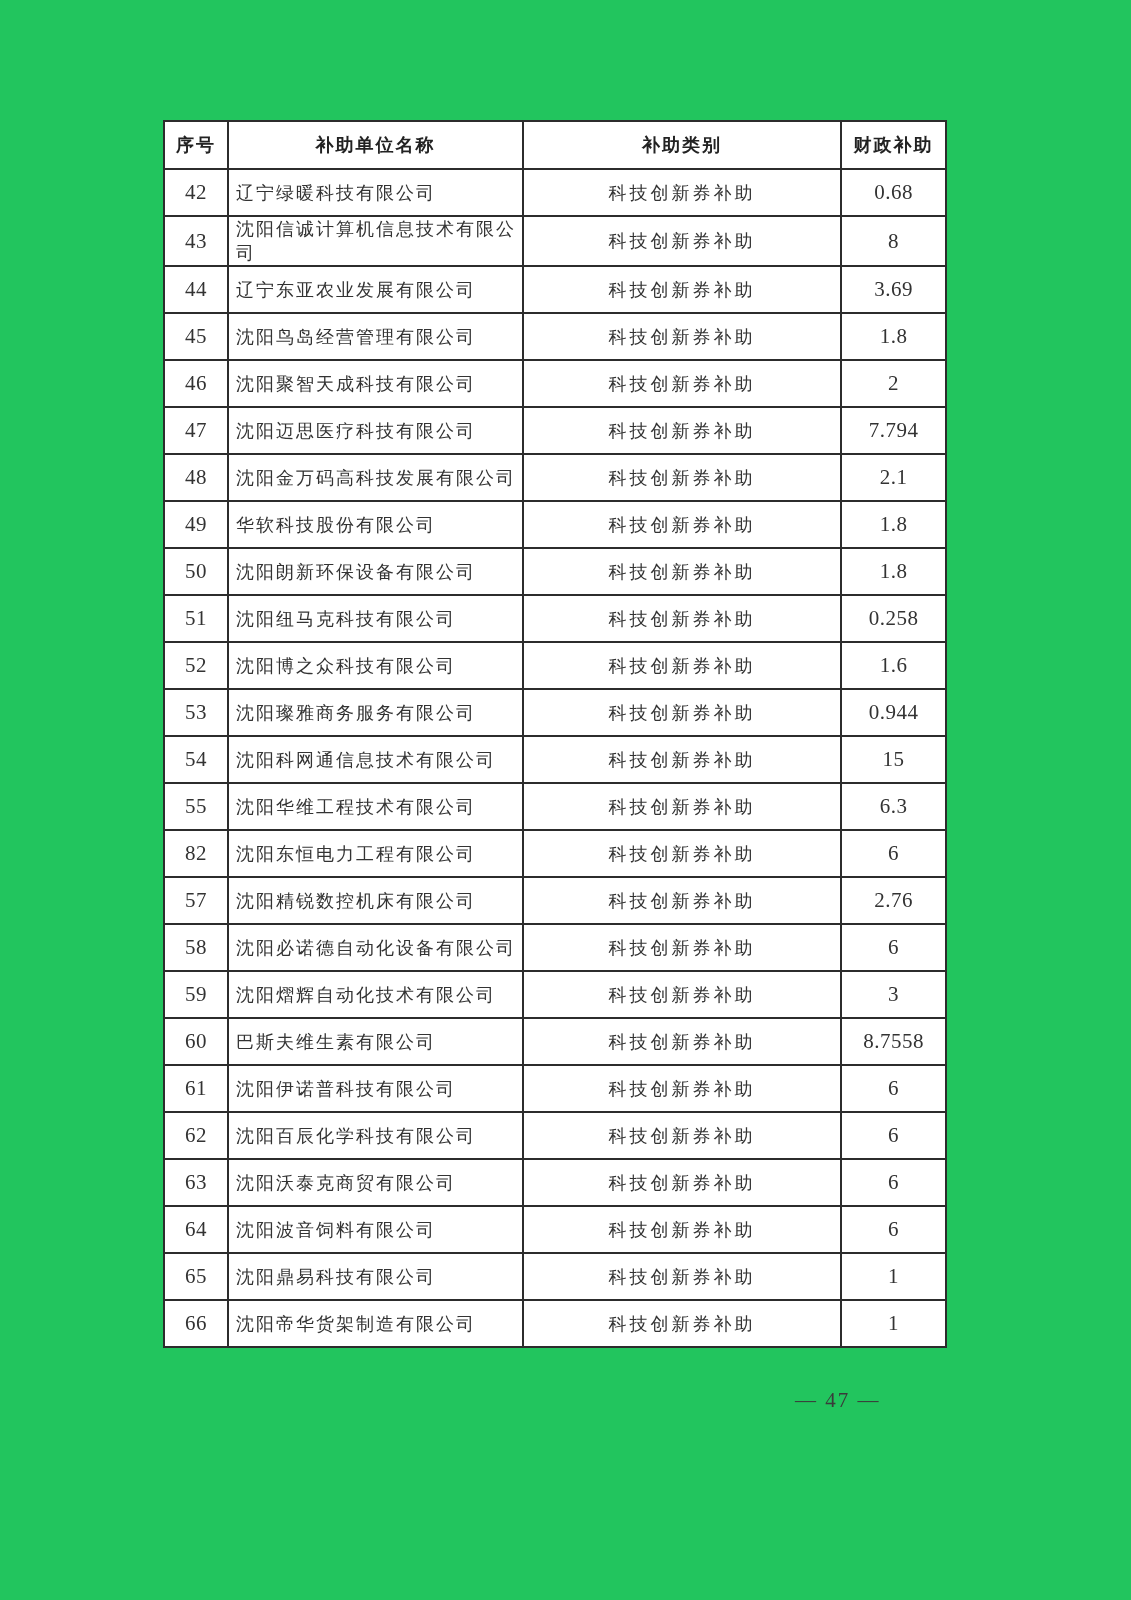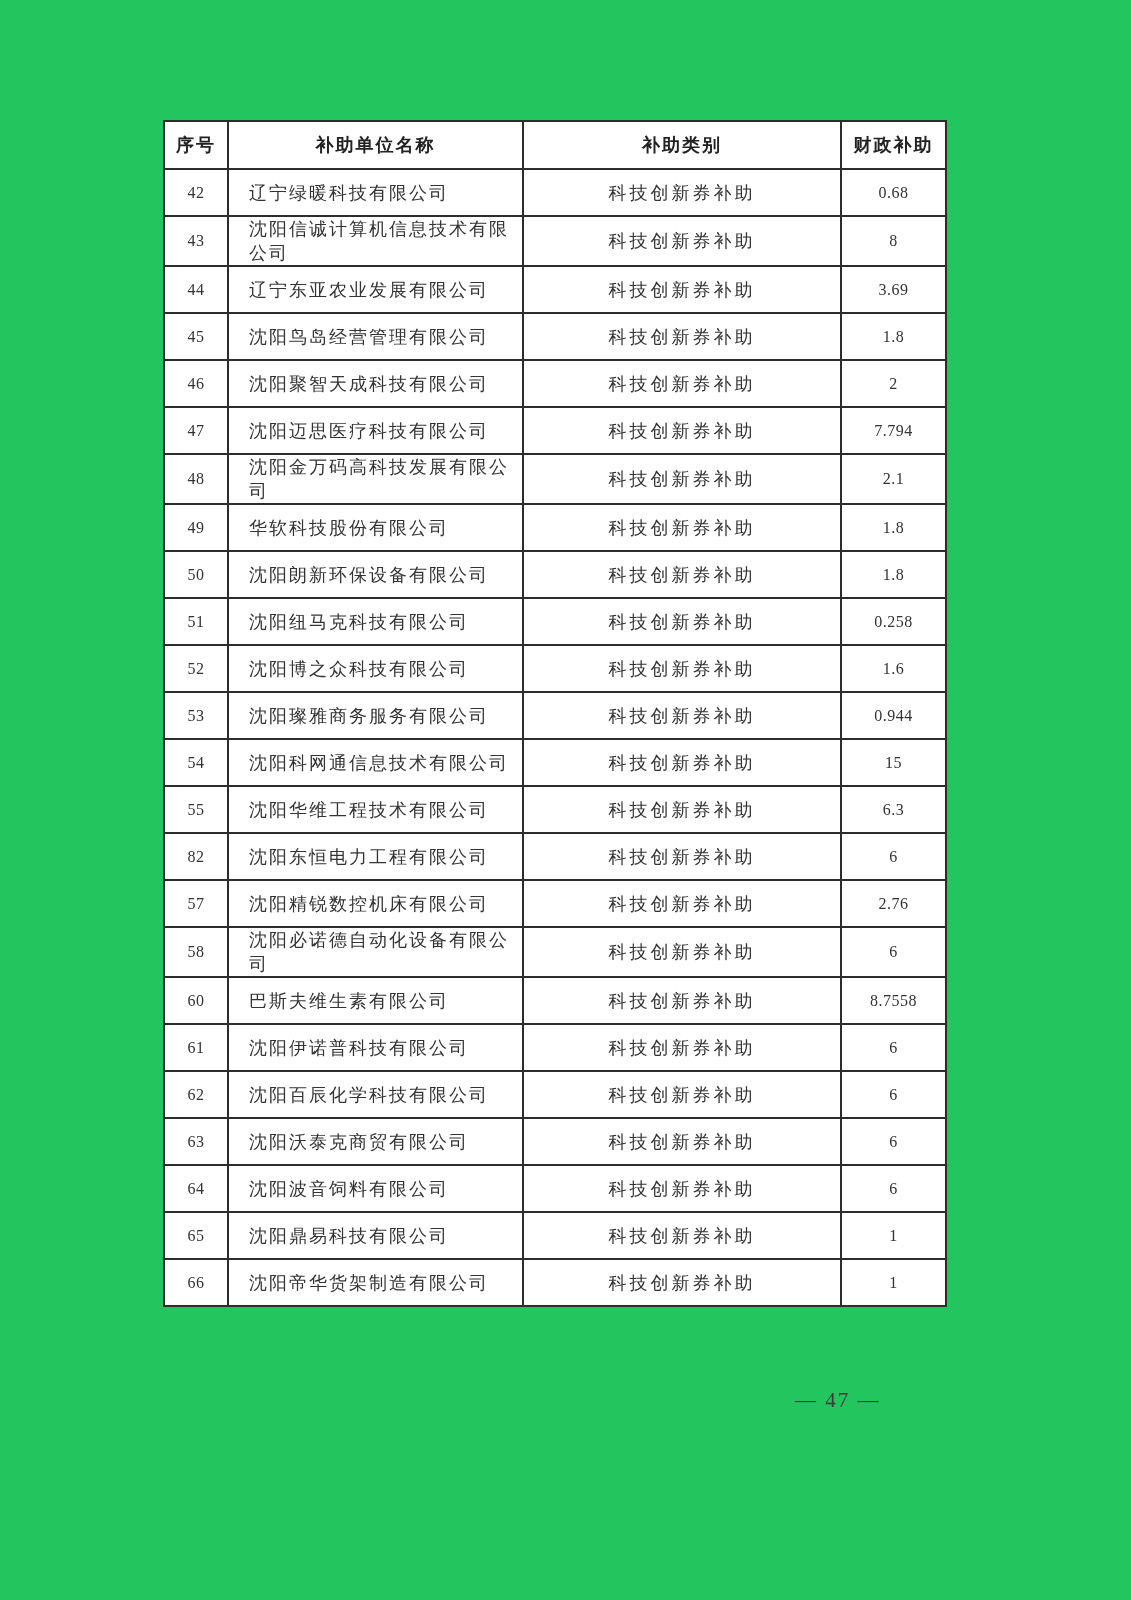--- a/index.html
+++ b/index.html
@@ -37,29 +37,29 @@
   .subsidy-table thead tr { height: 48px; }
   .subsidy-table tbody tr { height: 47px; }
   .subsidy-table th {
     font-weight: bold;
     letter-spacing: 2px;
     color: #222222;
     font-size: 18px;
   }
   td.cell-name {
     text-align: left;
-    padding-left: 20px;
+    padding-left: 7px;
     letter-spacing: 2px;
   }
   td.cell-cat {
     letter-spacing: 3px;
   }
   td.cell-no,
   td.cell-amt {
-    font-size: 16px;
+    font-size: 21px;
     letter-spacing: 0.5px;
     font-family: "Liberation Serif", "DejaVu Serif", serif;
   }
   .page-footer {
     position: absolute;
     top: 1388px;
     left: 795px;
     width: 210px;
     text-align: left;
     font-size: 21px;
@@ -202,20 +202,26 @@
           <td class="cell-amt">2.76</td>
         </tr>
 
         <tr>
           <td class="cell-no">58</td>
           <td class="cell-name">沈阳必诺德自动化设备有限公司</td>
           <td class="cell-cat">科技创新券补助</td>
           <td class="cell-amt">6</td>
         </tr>
 
+        <tr>
+          <td class="cell-no">59</td>
+          <td class="cell-name">沈阳熠辉自动化技术有限公司</td>
+          <td class="cell-cat">科技创新券补助</td>
+          <td class="cell-amt">3</td>
+        </tr>
 
         <tr>
           <td class="cell-no">60</td>
           <td class="cell-name">巴斯夫维生素有限公司</td>
           <td class="cell-cat">科技创新券补助</td>
           <td class="cell-amt">8.7558</td>
         </tr>
 
         <tr>
           <td class="cell-no">61</td>

